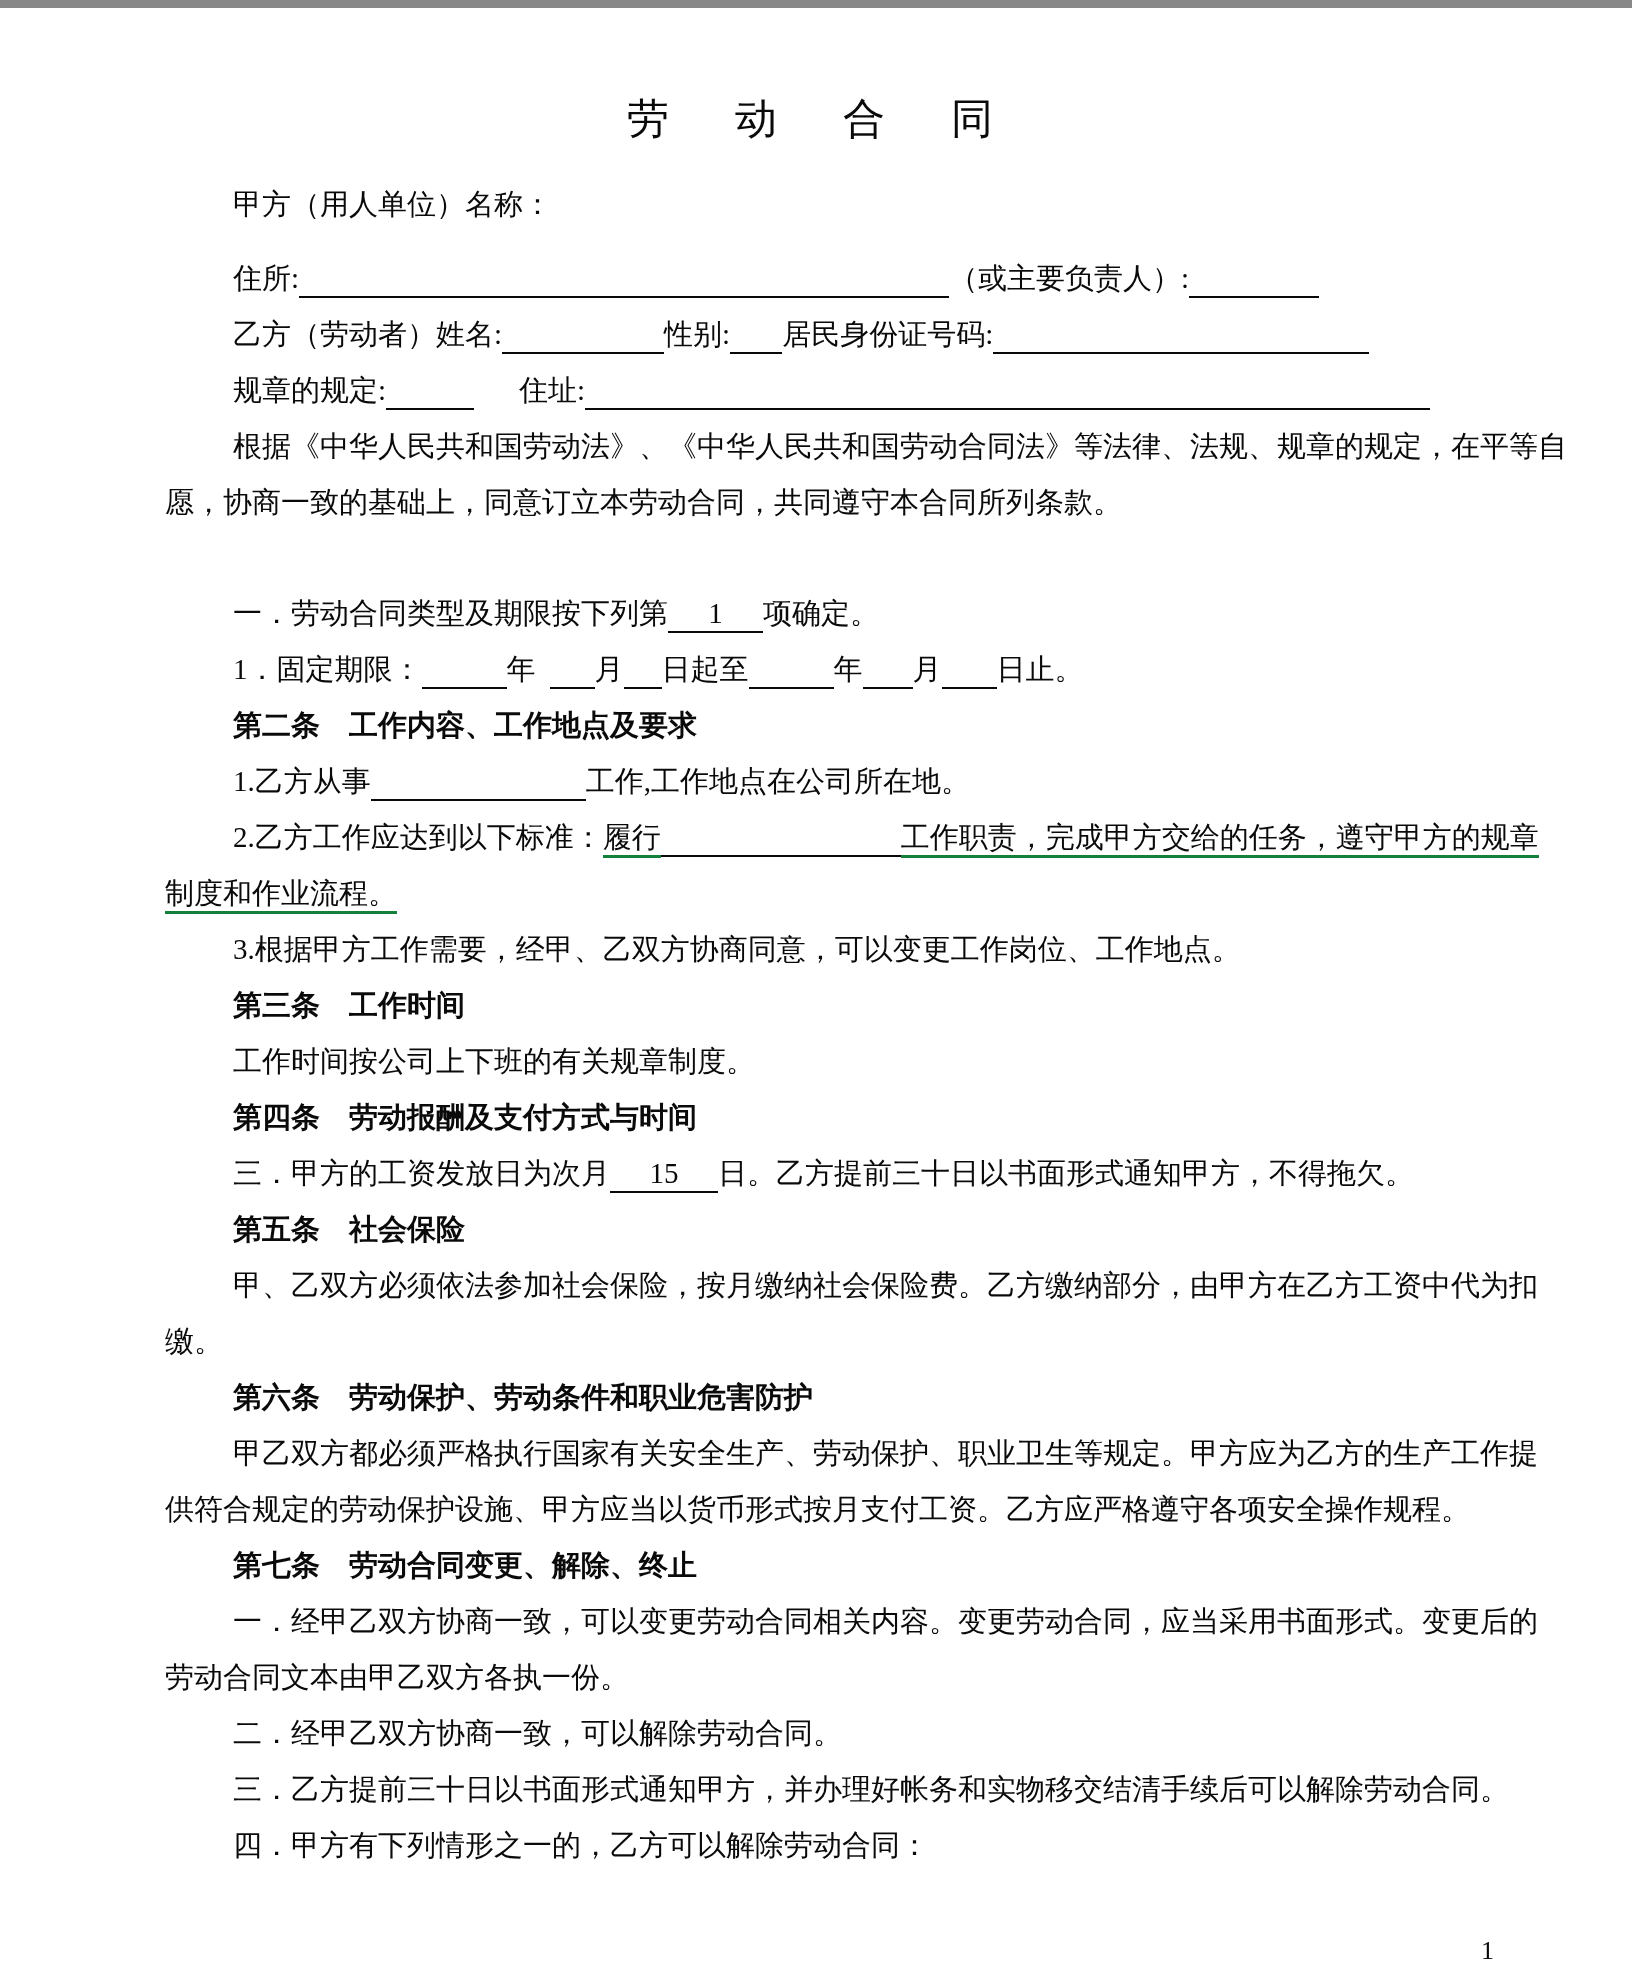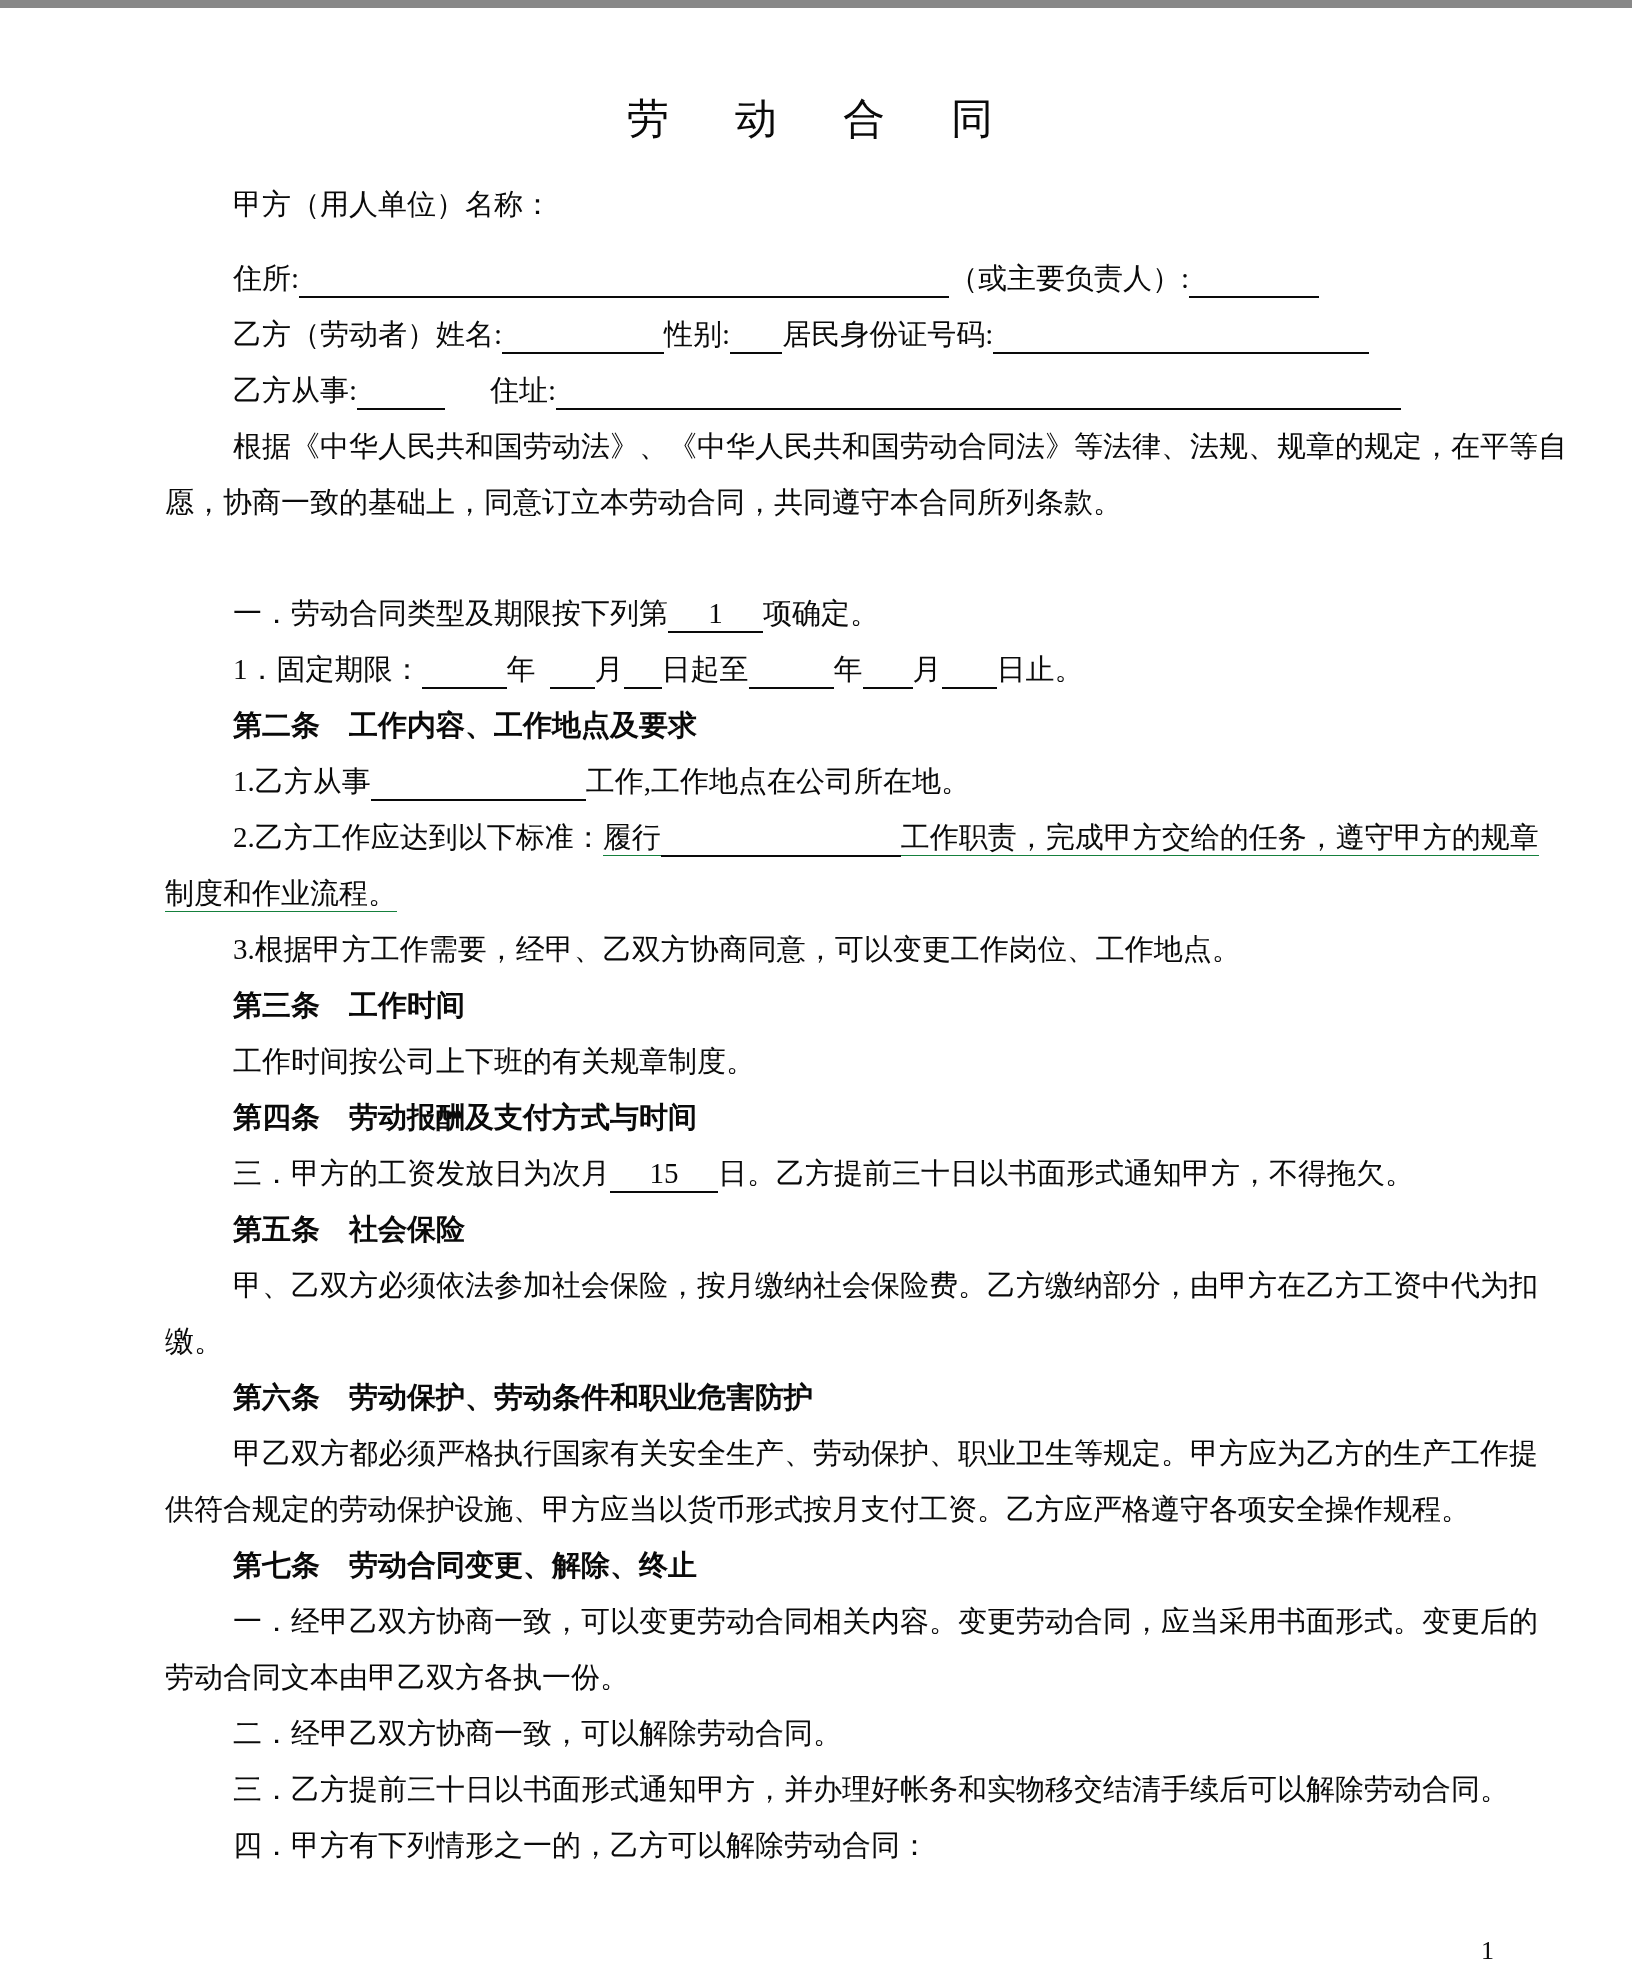--- a/index.html
+++ b/index.html
@@ -38,42 +38,42 @@
     font-family: "Liberation Sans", sans-serif;
     font-weight: bold;
   }
   .line.spacer { height: 55px; }
   .seg { display: inline; }
   .ul, .blank, .gap {
     display: inline-block;
     line-height: 36px;
     vertical-align: baseline;
   }
-  .ul    { border-bottom: 1px solid #15803d; }
+  .ul    { border-bottom: 3px solid #15803d; }
   .blank { border-bottom: 2px solid #0a0a0a; text-align: center; }
   .gap   { border-bottom: none; }
   .pageno {
     position: absolute;
     right: 138px;
     bottom: 26px;
     font-size: 26px;
     font-family: "Liberation Serif", serif;
   }
 </style>
 </head>
 <body>
 
 <div class="page">
   <div class="title">劳　动　合　同</div>
 
   <div class="content" id="content">
       <div class="line serif indent" style="margin-bottom: 18px;"><span class="seg">甲方（用人单位）名称：</span></div>
       <div class="line serif indent"><span class="seg">住所:</span><span class="blank" style="width: 650px;">&nbsp;</span><span class="seg">（或主要负责人）:</span><span class="blank" style="width: 130px;">&nbsp;</span></div>
       <div class="line serif indent"><span class="seg">乙方（劳动者）姓名:</span><span class="blank" style="width: 162px;">&nbsp;</span><span class="seg">性别:</span><span class="blank" style="width: 52px;">&nbsp;</span><span class="seg">居民身份证号码:</span><span class="blank" style="width: 376px;">&nbsp;</span></div>
-      <div class="line serif indent"><span class="seg">乙方从事:</span><span class="blank" style="width: 88px;">&nbsp;</span><span class="gap" style="width: 45px;">&nbsp;</span><span class="seg">住址:</span><span class="blank" style="width: 845px;">&nbsp;</span></div>
+      <div class="line serif indent"><span class="seg">规章的规定:</span><span class="blank" style="width: 88px;">&nbsp;</span><span class="gap" style="width: 45px;">&nbsp;</span><span class="seg">住址:</span><span class="blank" style="width: 845px;">&nbsp;</span></div>
       <div class="line serif indent"><span class="seg">根据《中华人民共和国劳动法》、《中华人民共和国劳动合同法》等法律、法规、规章的规定，在平等自</span></div>
       <div class="line serif"><span class="seg">愿，协商一致的基础上，同意订立本劳动合同，共同遵守本合同所列条款。</span></div>
       <div class="line spacer"></div>
       <div class="line indent"><span class="seg">一．劳动合同类型及期限按下列第</span><span class="blank" style="width: 95px;">1</span><span class="seg">项确定。</span></div>
       <div class="line indent"><span class="seg">1．固定期限：</span><span class="blank" style="width: 85px;">&nbsp;</span><span class="seg">年</span><span class="gap" style="width: 14px;">&nbsp;</span><span class="blank" style="width: 45px;">&nbsp;</span><span class="seg">月</span><span class="blank" style="width: 38px;">&nbsp;</span><span class="seg">日起至</span><span class="blank" style="width: 85px;">&nbsp;</span><span class="seg">年</span><span class="blank" style="width: 50px;">&nbsp;</span><span class="seg">月</span><span class="blank" style="width: 55px;">&nbsp;</span><span class="seg">日止。</span></div>
       <div class="line heading indent"><span class="seg">第二条　工作内容、工作地点及要求</span></div>
       <div class="line indent"><span class="seg">1.乙方从事</span><span class="blank" style="width: 215px;">&nbsp;</span><span class="seg">工作,工作地点在公司所在地。</span></div>
       <div class="line indent"><span class="seg">2.乙方工作应达到以下标准：</span><span class="seg ul">履行</span><span class="blank" style="width: 240px;">&nbsp;</span><span class="seg ul">工作职责，完成甲方交给的任务，遵守甲方的规章</span></div>
       <div class="line"><span class="seg ul">制度和作业流程。</span></div>
       <div class="line indent"><span class="seg">3.根据甲方工作需要，经甲、乙双方协商同意，可以变更工作岗位、工作地点。</span></div>

